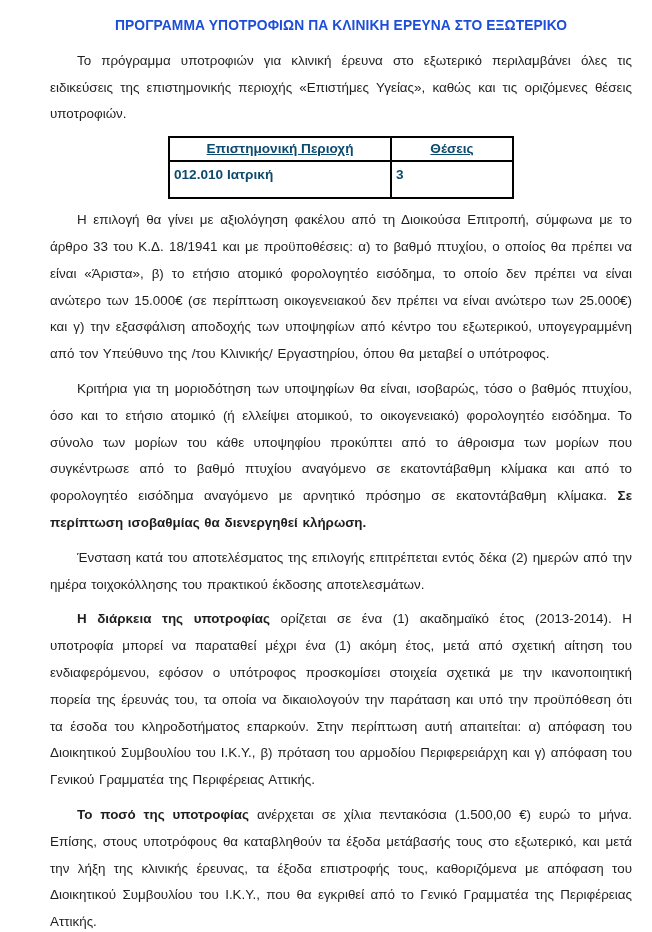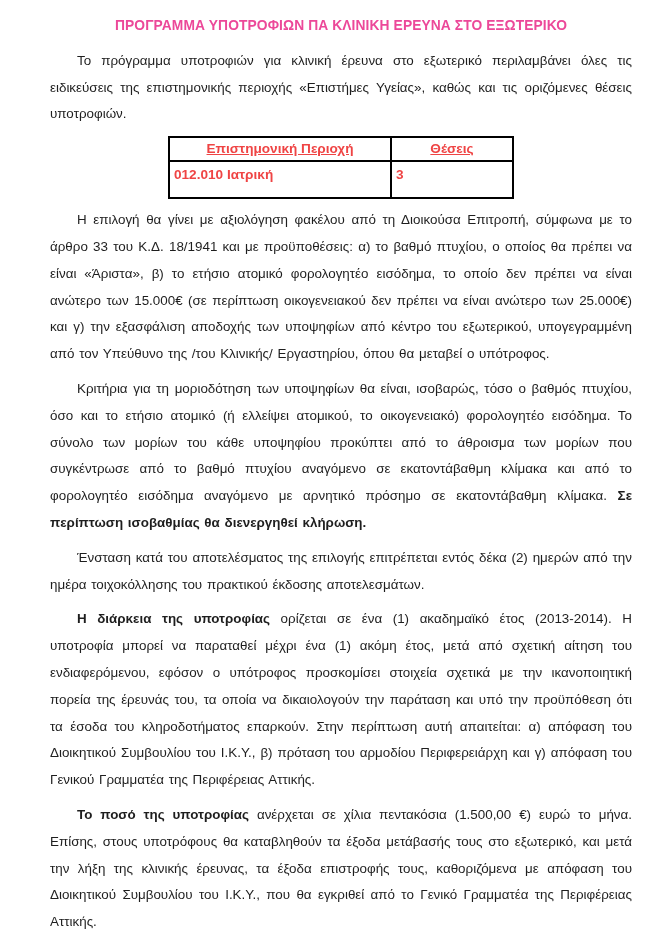--- a/index.html
+++ b/index.html
@@ -13,21 +13,21 @@
     font-family: "Liberation Sans", sans-serif;
     color: #1e1e1e;
     font-size: 13.4px;
     line-height: 26.8px;
     overflow: hidden;
   }
   .doc-title {
     margin: 0;
     font-size: 13.8px;
     font-weight: bold;
-    color: #ec4899;
+    color: #1d4ed8;
     text-align: center;
     line-height: 26.8px;
     letter-spacing: 0.1px;
   }
   .para {
     margin: 8px;
     text-align: justify;
     text-indent: 27px;
     word-spacing: 1px;
   }
@@ -37,21 +37,21 @@
     margin: 3px auto 3px auto;
     table-layout: fixed;
   }
   table.positions th,
   table.positions td {
     border: 2px solid #000000;
     font-weight: bold;
     vertical-align: top;
     line-height: normal;
     font-size: 13.6px;
-    color: #ef4444;
+    color: #0c4a6e;
   }
   table.positions col.c1 { width: 222px; }
   table.positions col.c2 { width: 122px; }
   table.positions th {
     text-decoration: underline;
     padding: 3px 4px 4px 4px;
   }
   table.positions td {
     padding: 5px 4px 15px 4px;
     border-radius: 13px;

